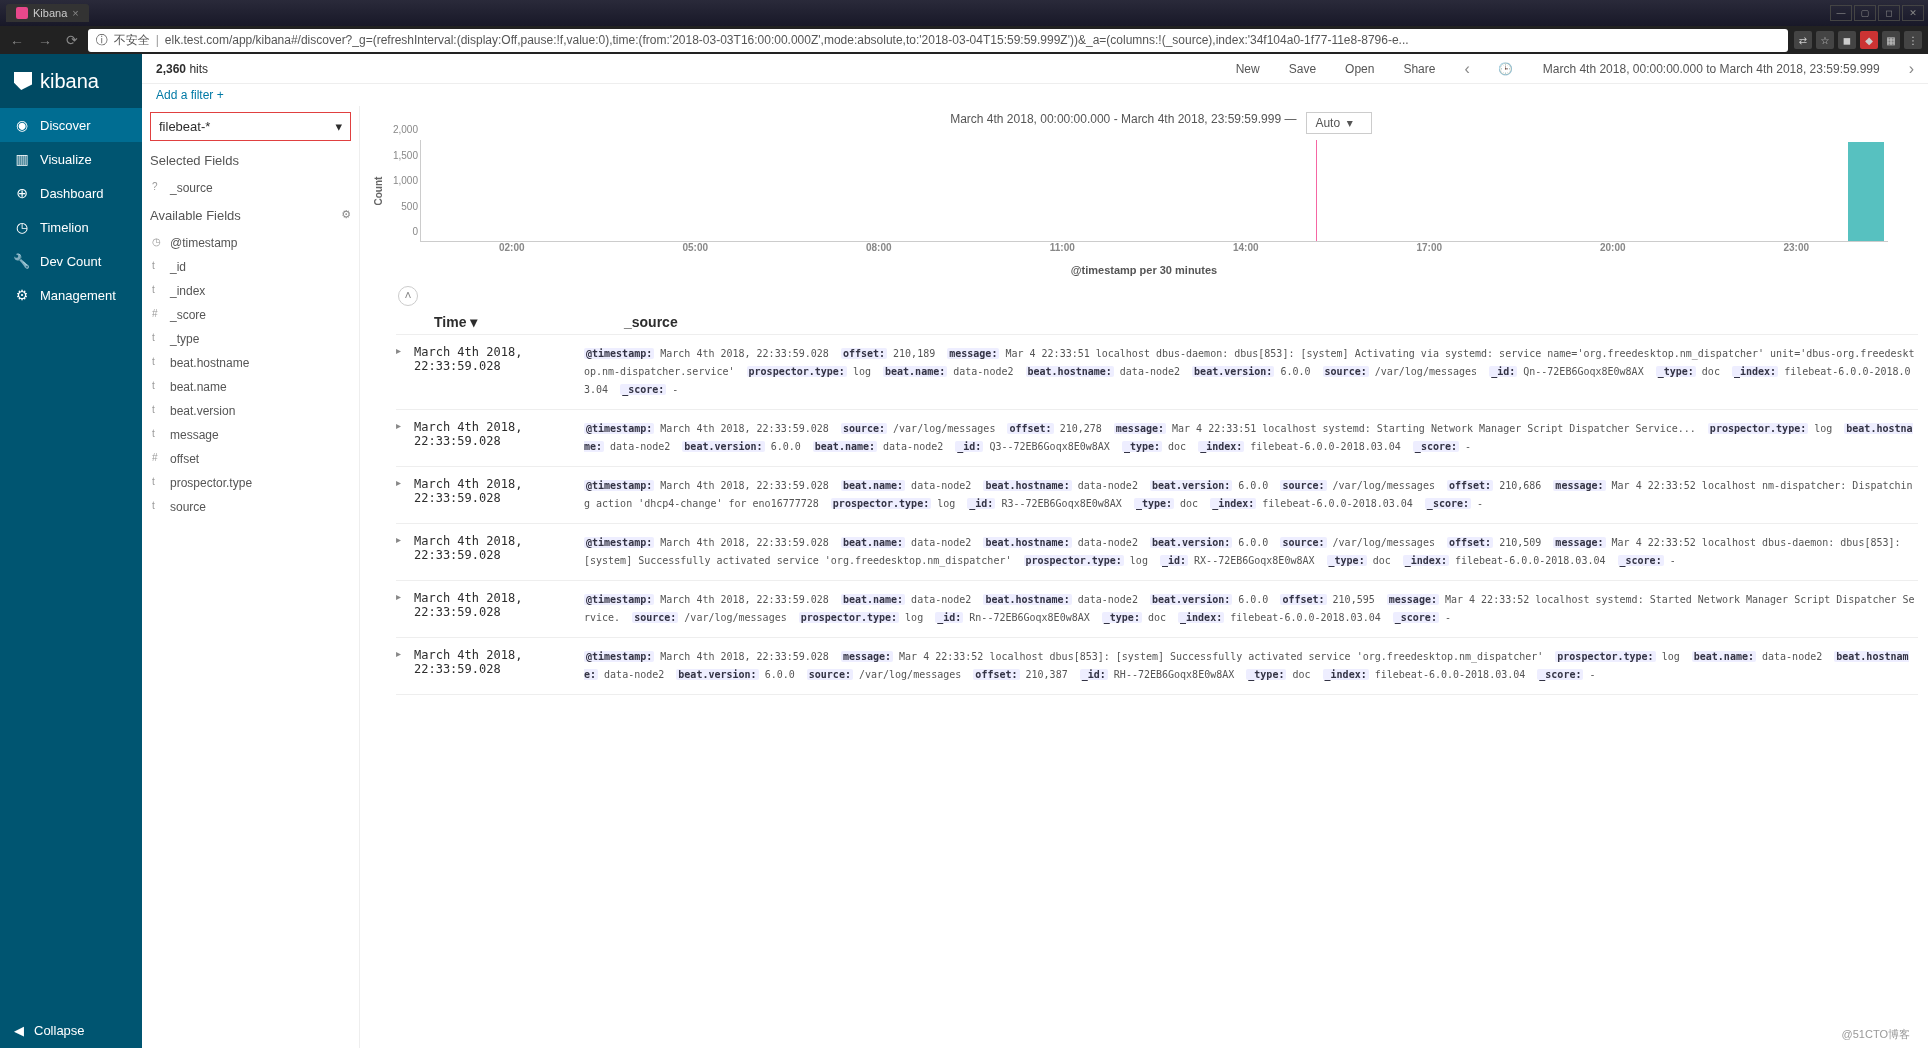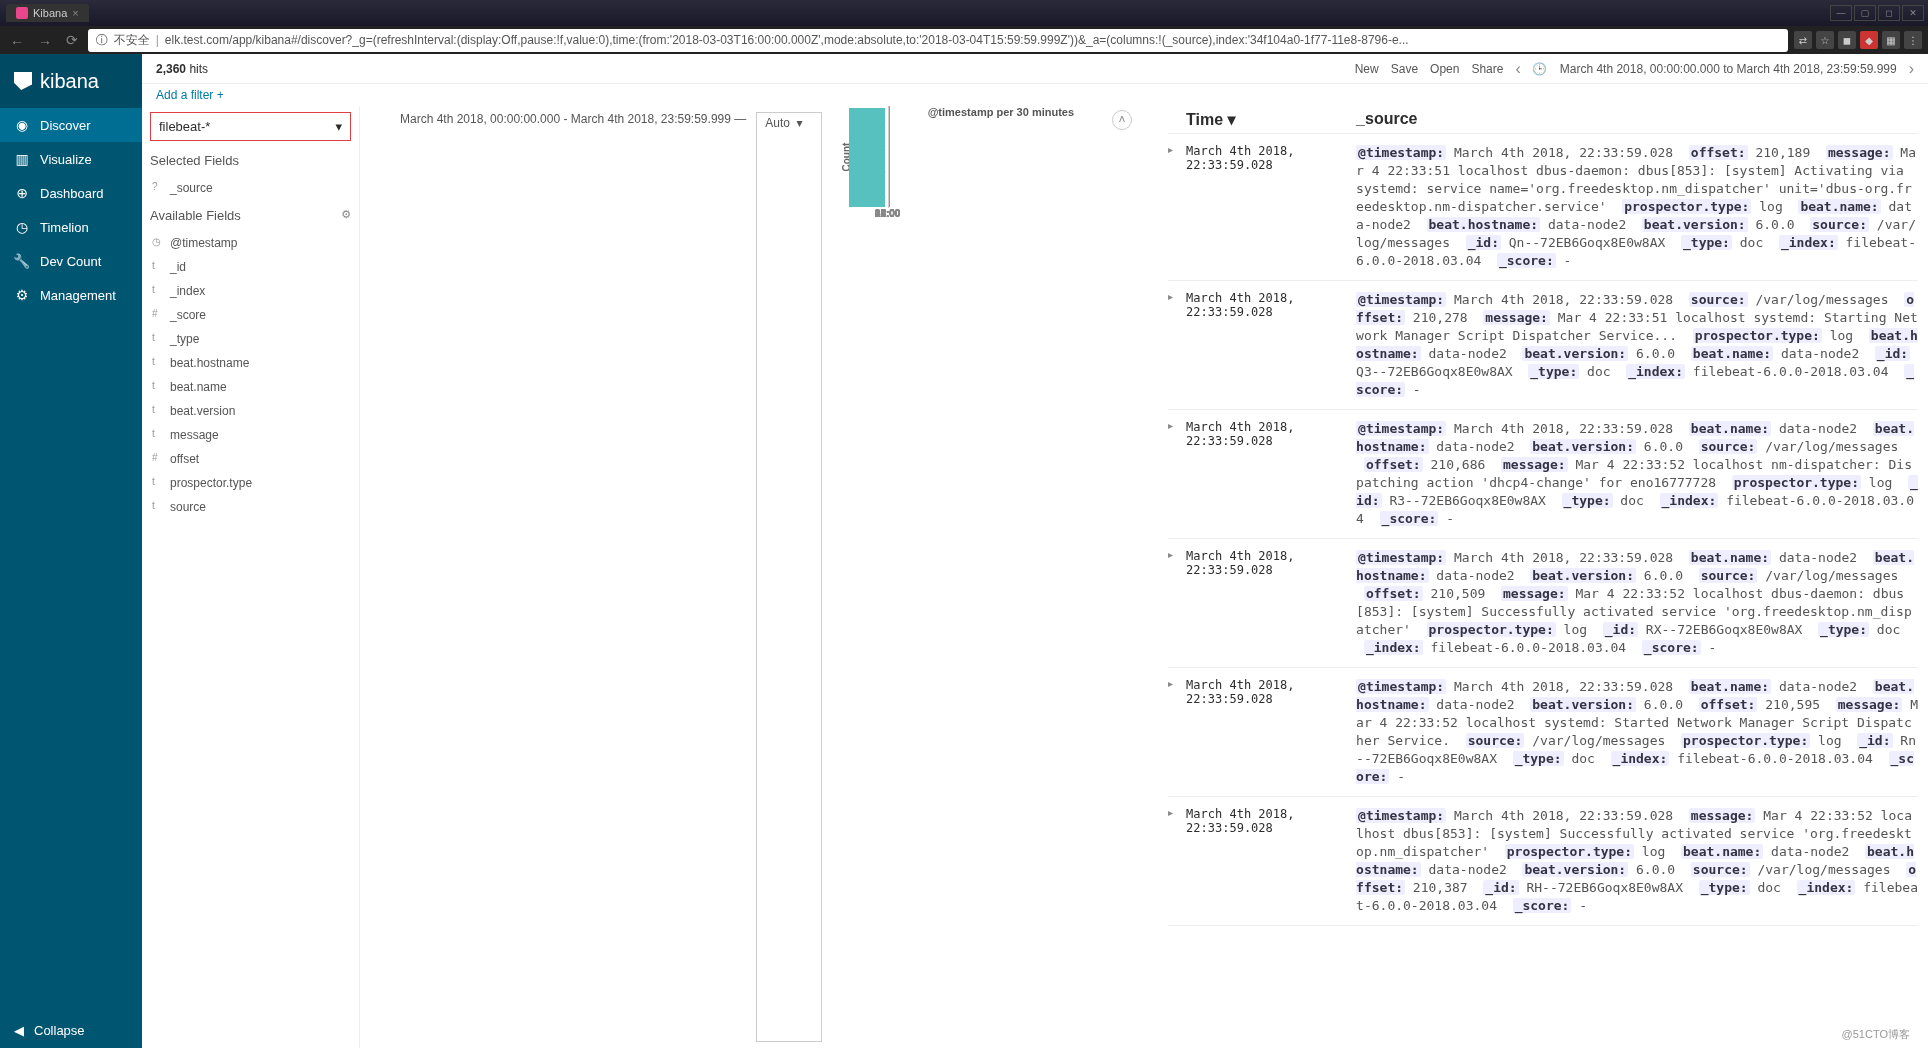--- a/index.html
+++ b/index.html
@@ -19,59 +19,59 @@
 .sidebar { width: 142px; background: #005571; color: #fff; display: flex; flex-direction: column; font-size: 13px; }
 .brand { height: 54px; display: flex; align-items: center; padding-left: 14px; font-size: 20px; font-weight: 400; gap: 8px; background:#004a63;}
 .brand-logo { width: 18px; height: 18px; background: #fff; clip-path: polygon(0 0,100% 0,100% 70%,40% 100%,0 60%); }
 .nav-item { display: flex; align-items: center; gap: 10px; padding: 9px 14px; cursor: pointer; }
 .nav-item.active { background: #006d92; }
 .nav-item .icon { width: 16px; height: 16px; display:flex; align-items:center; justify-content:center; font-size:14px;}
 .collapse { margin-top: auto; display:flex; align-items:center; gap:10px; padding:10px 14px;}
 .main { flex: 1; display: flex; flex-direction: column; background: #fff; }
 .topbar { height: 30px; display: flex; align-items: center; padding: 0 14px; font-size: 12px; border-bottom: 1px solid #eee;}
 .hits-count { font-weight: bold; }
-.top-right { margin-left: auto; display: flex; align-items: center; gap: 12px; color: #555; }
+.top-right { margin-left: auto; display: flex; align-items: center; gap: 29px; color: #555; }
 .top-right span { cursor:pointer; }
 .clock { color:#666; }
 .chev { font-size: 16px; color:#888; }
 .searchbar { display:flex; padding: 6px 12px; gap:0; }
 .search-input { flex:1; border:1px solid #ccc; border-right:none; padding:6px 10px; font-size:13px; color:#888; border-radius:3px 0 0 3px;}
 .search-hint { border:1px solid #ccc; border-left:none; border-right:none; padding:6px 10px; color:#0079a5; font-size:12px; display:flex; align-items:center;}
 .search-btn { width:40px; border:1px solid #444; background:#555; color:#fff; border-radius:0 3px 3px 0; display:flex;align-items:center;justify-content:center; font-size:14px;}
 .filter-row { padding: 4px 14px; font-size: 12px; }
 .filter-link { color:#0079a5; }
 .content-row { display:flex; flex:1; overflow:hidden; }
 .fields-panel { width:218px; border-right:1px solid #eee; padding: 0 8px 8px 8px; font-size:12px; overflow-y:auto;}
 .index-select { width:100%; border:1px solid #e04040; padding:6px 8px; margin:6px 0 12px; font-size:13px; display:flex; justify-content:space-between;}
 .section-label { color:#555; font-size:13px; margin: 8px 0; display:flex; justify-content:space-between;}
 .field-item { padding:5px 2px; color:#555; display:flex; gap:8px; font-size:12px;}
 .field-type { color:#999; font-size:10px; width:10px;}
-.results-area { flex:1; display:flex; flex-direction:row; overflow:hidden; }
+.results-area { flex:1; display:flex; flex-direction:column; overflow:hidden; }
 .histo-header { text-align:center; font-size:12px; color:#555; padding:6px; display:flex; justify-content:center; gap:10px;}
 .interval-select{ border:1px solid #ccc; padding:3px 18px 3px 8px; font-size:12px;}
 .chart { height:120px; position:relative; margin:0 40px 4px 60px;}
 .y-axis { position:absolute; left:-40px; top:0; bottom:18px; width:38px; font-size:10px; color:#888; text-align:right;}
 .y-axis div{ position:absolute; right:0; transform:translateY(-50%);}
 .axis-label-y { position:absolute; left:-56px; top:50%; transform: rotate(-90deg) translateX(50%); font-size:10px; color:#666; font-weight:bold;}
 .plot { position:absolute; left:0; right:0; top:0; bottom:18px; border-left:1px solid #ccc; border-bottom:1px solid #ccc;}
 .bar { position:absolute; bottom:0; width:36px; background:#57c1c0;}
 .marker { position:absolute; top:0; bottom:0; width:1px; background:#e06; opacity:.6;}
 .x-axis { position:absolute; left:0; right:0; bottom:0; height:18px; font-size:10px; color:#888;font-weight:bold;}
 .x-tick{ position:absolute; transform:translateX(-50%);}
 .axis-label-x { text-align:center; font-size:11px; color:#555; font-weight:bold; margin-bottom:6px;}
 .scroll-top-circle { width:20px; height:20px; border:1px solid #ccc; border-radius:50%; color:#888; font-size:12px; display:flex;align-items:center;justify-content:center; margin:4px 0 4px 38px;}
 .doc-table { flex:1; overflow-y:auto; padding: 0 10px 10px 36px; }
-.table-head { display:flex; font-weight:bold; font-size:16px; padding:4px 0; border-bottom:1px solid #eee;}
+.table-head { display:flex; font-weight:bold; font-size:14px; padding:4px 0; border-bottom:1px solid #eee;gap:20px;}
 .col-expand{width:18px;}
 .col-time{ width:170px;}
 .col-src{ flex:1;}
 .doc-row { display:flex; padding: 10px 0; border-bottom:1px solid #eee; font-size:12px;}
 .expand-caret{ width:18px; color:#888; font-size:10px;}
 .time-cell{ width:170px; font-family: Menlo, monospace; font-size:12px;}
-.source-cell{ flex:1; font-family: Menlo, monospace; font-size:13px; line-height:18px; color:#555; word-break:break-all;}
+.source-cell{ flex:1; font-family: Menlo, monospace; font-size:10px; line-height:18px; color:#555; word-break:break-all;}
 .source-cell .k{ background:#eef; color:#334; font-weight:bold; padding:0 2px; border-radius:2px;}
 .gear{ color:#888; font-size:11px;}
 .watermark{ position:fixed; right:18px; bottom:6px; color:#999; font-size:11px;}
 </style>
 </head>
 <body>
 
 <div class="browser-chrome">
   <div class="tab-bar">
     <div class="browser-tab">

